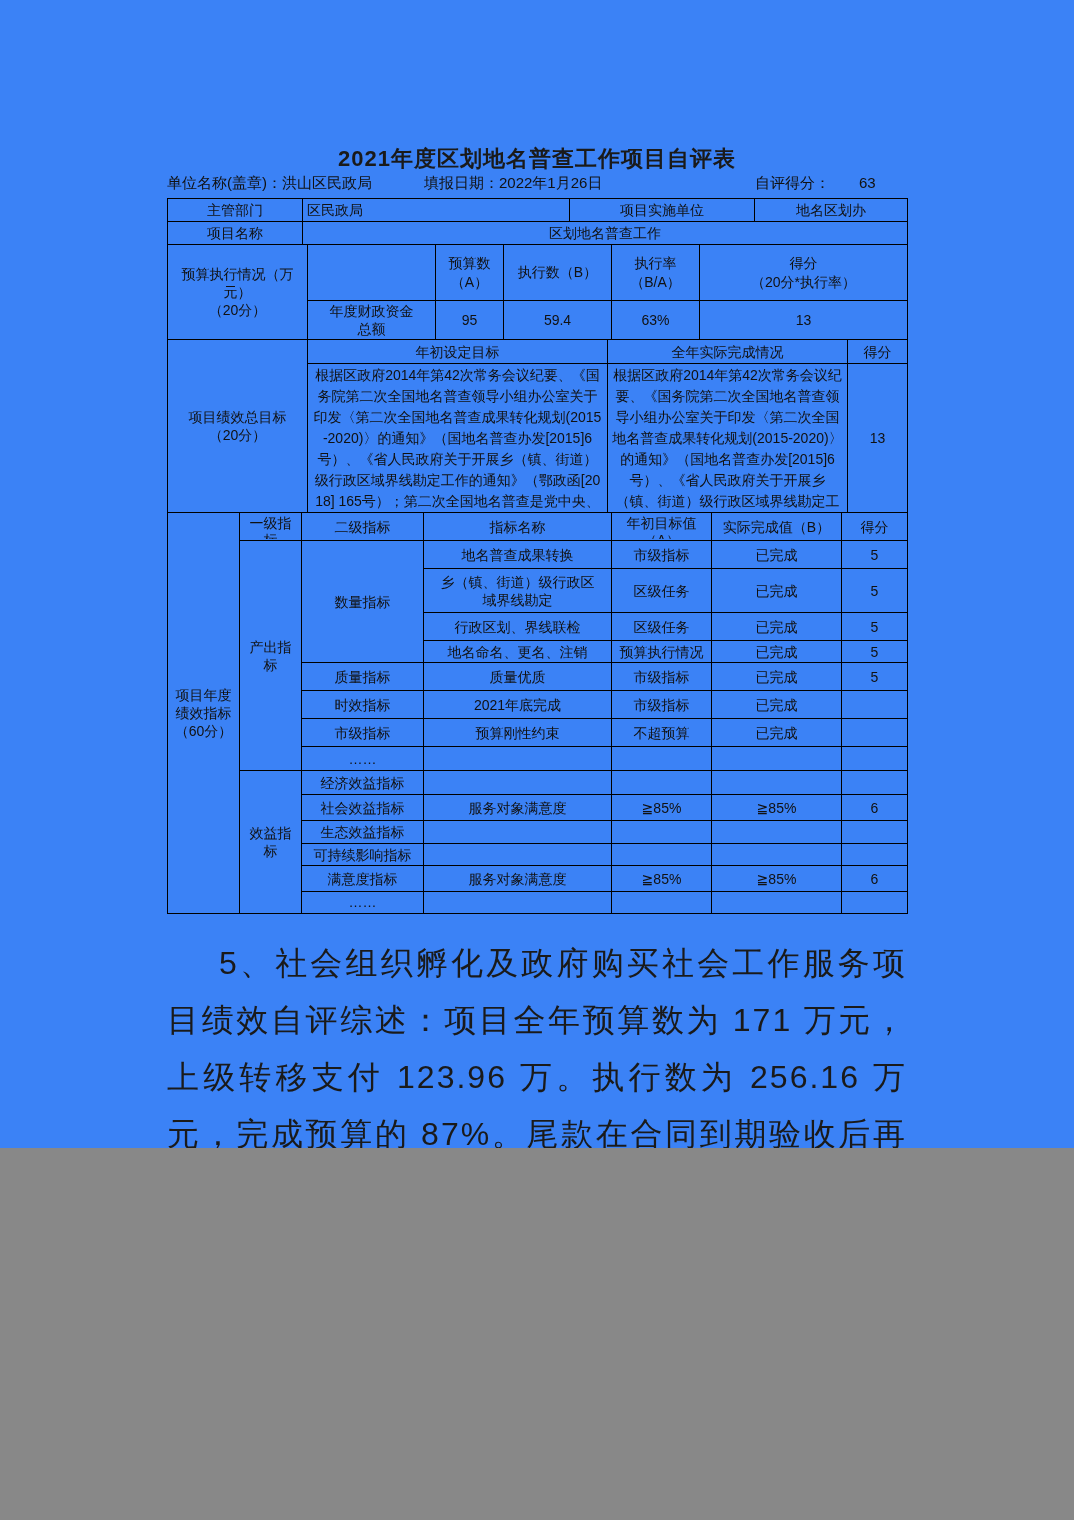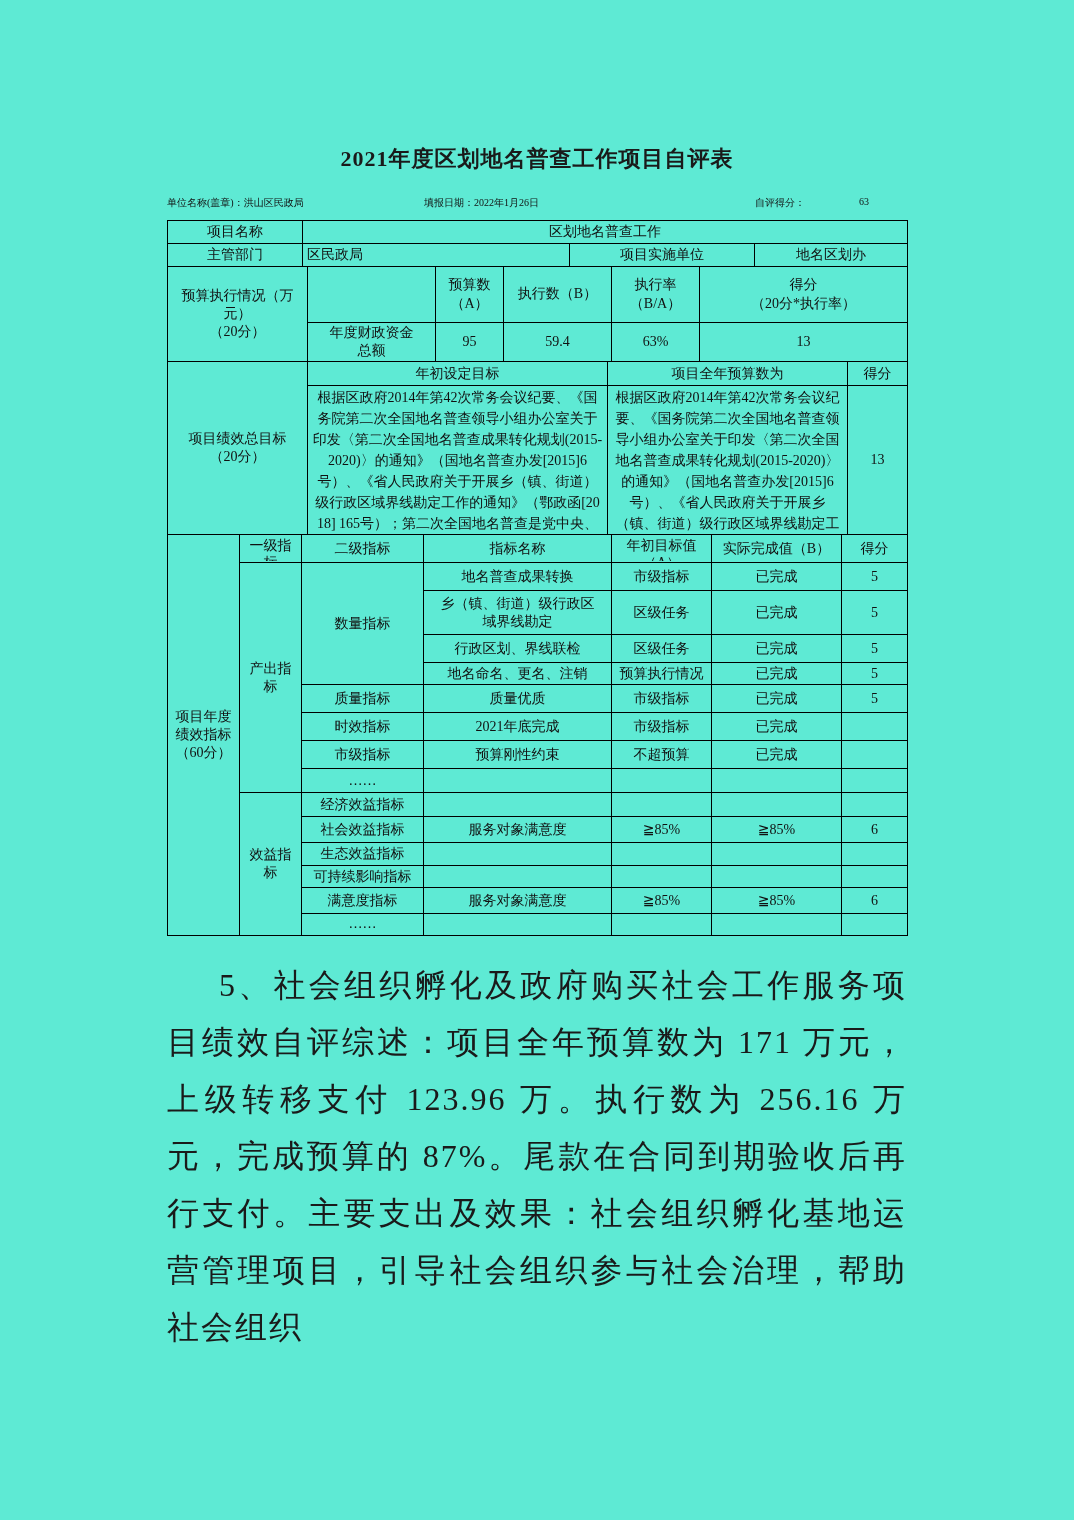--- a/index.html
+++ b/index.html
@@ -1,39 +1,38 @@
 <!DOCTYPE html>
 <html><head>
 <meta charset="utf-8">
 <style>
   * { margin:0; padding:0; box-sizing:border-box; }
   html,body { background:#888; }
   .page {
     position:relative;
-    width:1074px; height:1520px;
-    background:#5eead4;
+    width:1074px; height:1148px;
+    background:#3b82f6;
     margin:0 auto;
-    font-family:Liberation Serif, serif;
+    font-family:Liberation Sans, sans-serif;
     color:#111;
     overflow:hidden;
   }
   .content { width:740px; margin:0 auto; }
   .doc-title {
     padding-top:144px;
     text-align:center;
     font-size:22px;
     font-weight:bold;
     letter-spacing:1px;
     color:#1a1a1a;
   }
   .meta-line {
     position:relative;
     height:24px;
-    margin-top:22px;
-    font-size:10px;
+    font-size:15px;
   }
   .meta-line span { position:absolute; top:0; white-space:nowrap; }
   .m-unit  { left:0; }
   .m-date  { left:257px; }
   .m-score-label { left:588px; }
   .m-score-value { left:692px; }
 
   table.tbl {
     width:740px;
     border-collapse:collapse;
@@ -94,28 +93,28 @@
 
     <table class="tbl">
       <colgroup>
           <col style="width:135px">
           <col style="width:267px">
           <col style="width:185px">
           <col style="width:153px">
         </colgroup>
       <tbody>
           <tr style="height:23px">
-        <td>项目名称</td>
-        <td colspan="3">区划地名普查工作</td>
-      </tr>
-      <tr style="height:23px">
         <td>主管部门</td>
         <td style="text-align:left">区民政局</td>
         <td>项目实施单位</td>
         <td>地名区划办</td>
+      </tr>
+      <tr style="height:23px">
+        <td>项目名称</td>
+        <td colspan="3">区划地名普查工作</td>
       </tr>
     </tbody>
       </table>
 
     <table class="tbl">
       <colgroup>
           <col style="width:140px">
           <col style="width:128px">
           <col style="width:68px">
           <col style="width:108px">
@@ -152,21 +151,21 @@
           <col style="width:140px">
           <col style="width:300px">
           <col style="width:240px">
           <col style="width:60px">
         </colgroup>
       <tbody>
           <tr style="height:24px">
         <td rowspan="2" class="pre">项目绩效总目标
 （20分）</td>
         <td>年初设定目标</td>
-        <td>项目全年预算数为</td>
+        <td>全年实际完成情况</td>
         <td>得分</td>
       </tr>
       <tr style="height:148px">
         <td>
               <div class="goal-text">根据区政府2014年第42次常务会议纪要、《国务院第二次全国地名普查领导小组办公室关于印发〈第二次全国地名普查成果转化规划(2015-2020)〉的通知》（国地名普查办发[2015]6号）、《省人民政府关于开展乡（镇、街道）级行政区域界线勘定工作的通知》（鄂政函[2018] 165号）；第二次全国地名普查是党中央、国务院的重大决</div>
             </td>
         <td>
               <div class="goal-text">根据区政府2014年第42次常务会议纪要、《国务院第二次全国地名普查领导小组办公室关于印发〈第二次全国地名普查成果转化规划(2015-2020)〉的通知》（国地名普查办发[2015]6号）、《省人民政府关于开展乡（镇、街道）级行政区域界线勘定工作的</div>
             </td>
         <td>13</td>

